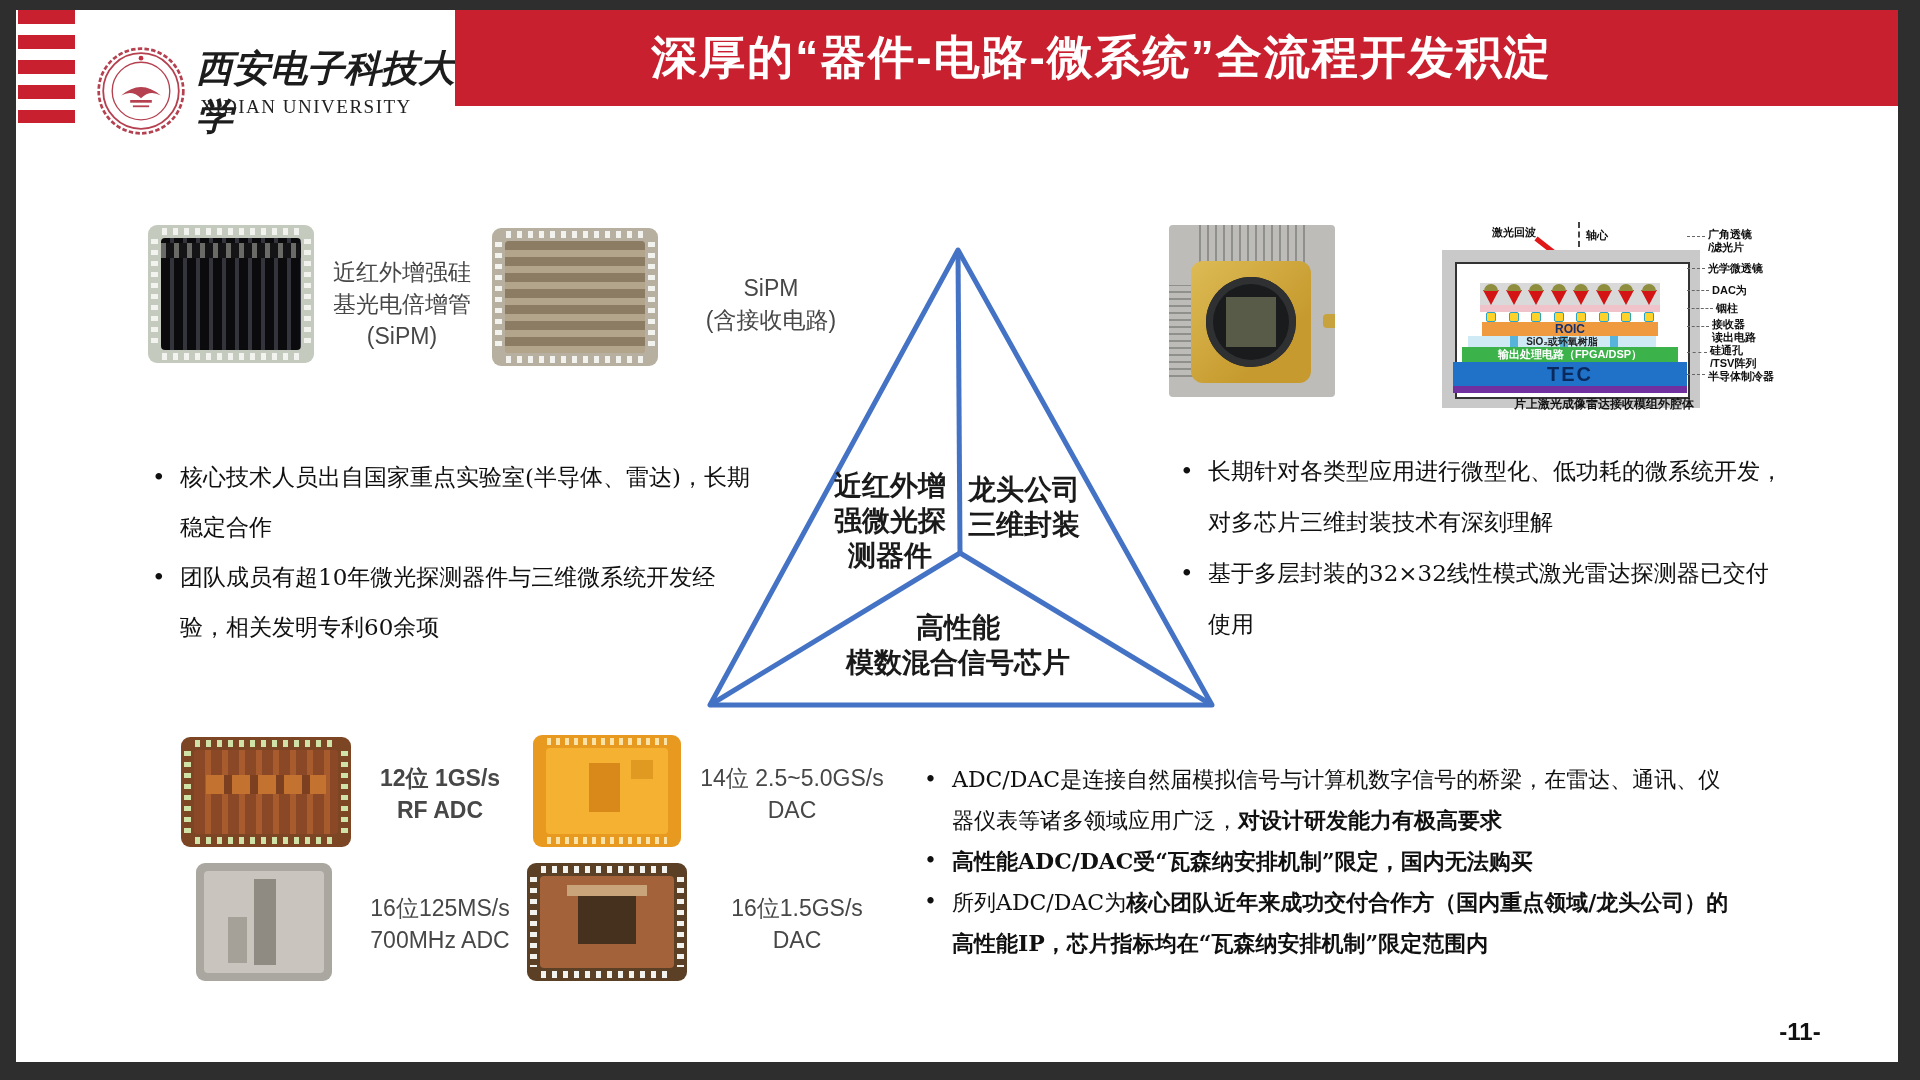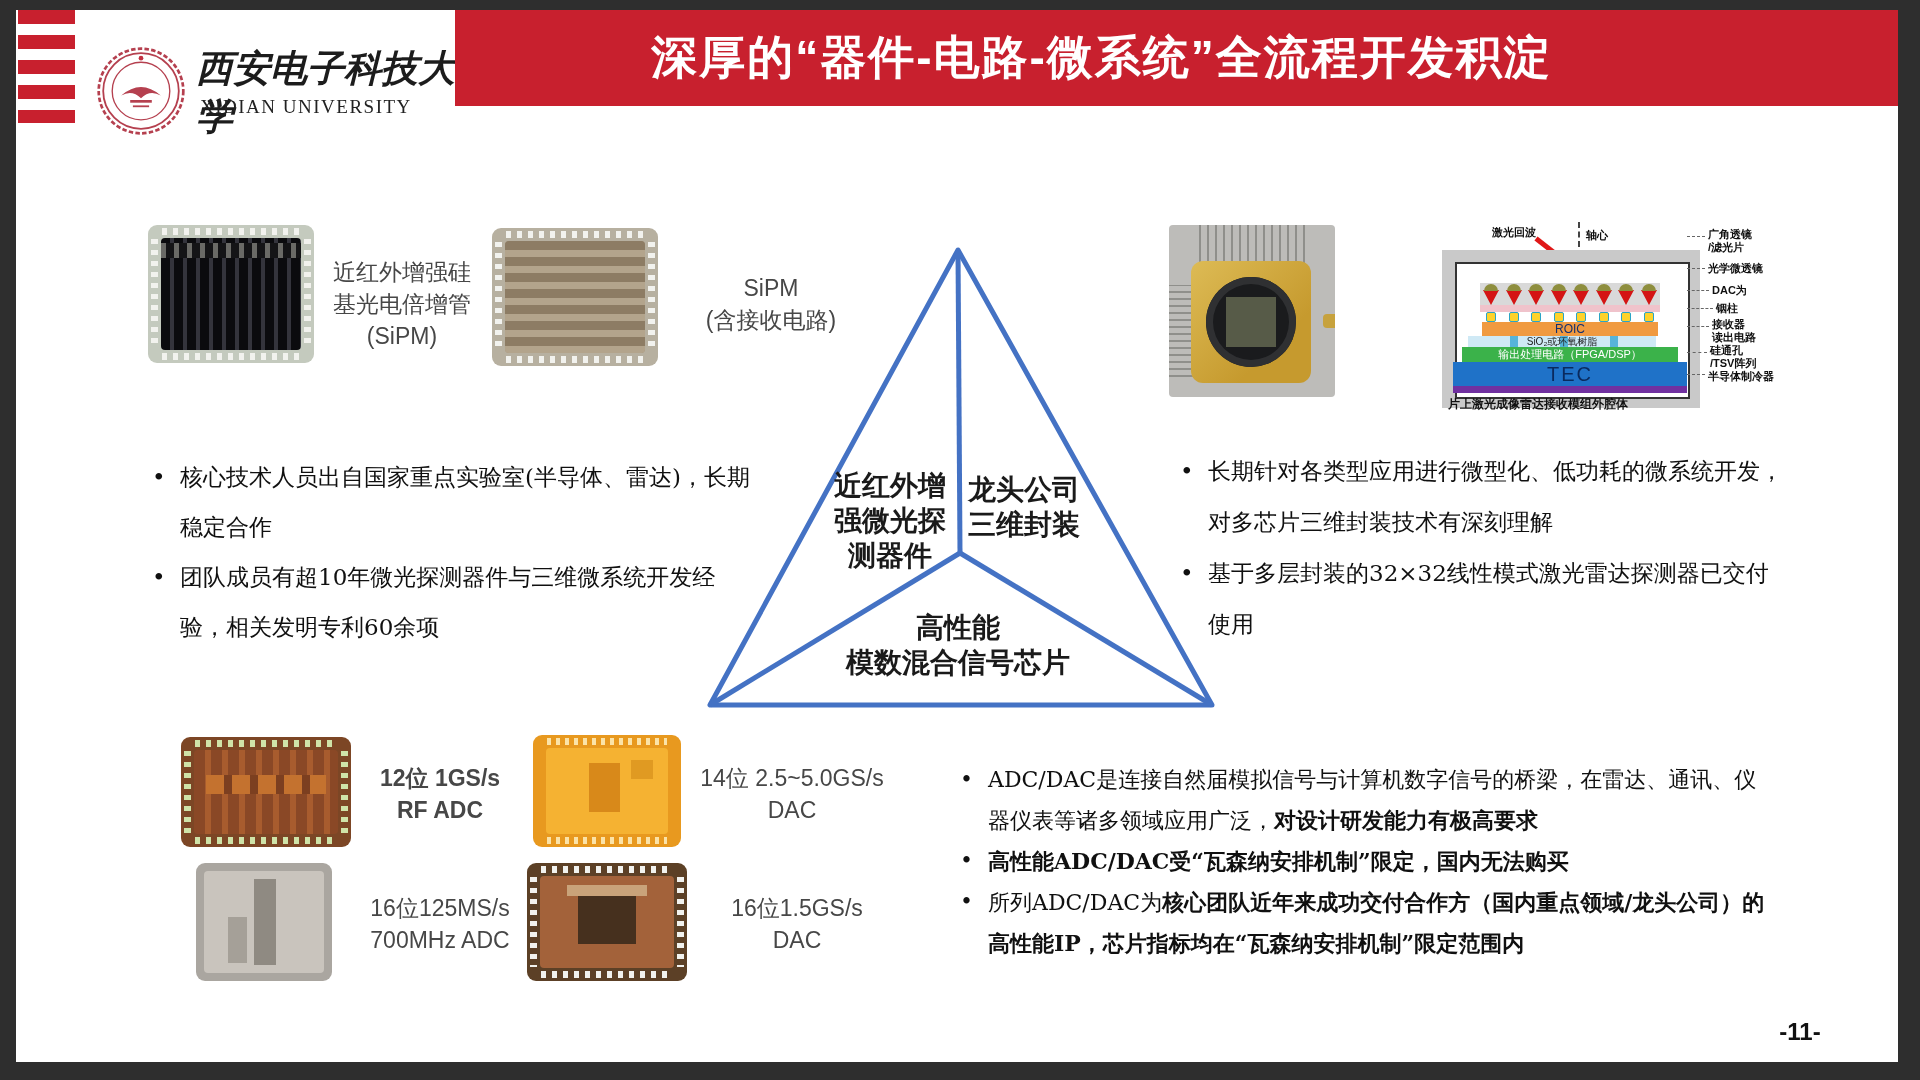--- a/index.html
+++ b/index.html
@@ -70,52 +70,52 @@
   
   .tri-label{position:absolute;text-align:center;white-space:pre-line;font-weight:bold;
     color:#1a1a1a;font-size:28px;line-height:35px;}
 
   
   .klist{position:absolute;font-family:"DejaVu Serif","Liberation Serif",serif;color:#101010;}
   .klist .item{position:relative;padding-left:30px;}
   .klist .item::before{content:"•";position:absolute;left:2px;top:0;}
   .lb{left:150px;top:452px;width:605px;font-size:23px;line-height:50px;}
   .rb{left:1178px;top:446px;width:612px;font-size:23px;line-height:51px;}
-  .bb{left:958px;top:760px;width:820px;font-size:22px;line-height:40px;}
+  .bb{left:922px;top:760px;width:820px;font-size:22px;line-height:40px;}
   .bb .b{font-weight:bold;}
 
   
   .msd{left:1440px;top:220px;width:370px;height:195px;font-family:"Liberation Sans",sans-serif;}
   .msd .lbl{position:absolute;font-size:11px;font-weight:bold;color:#101010;line-height:13px;white-space:pre-line;}
   .msd .greybox{position:absolute;left:2px;top:30px;width:258px;height:158px;background:#c9c9c9;}
   .msd .whitebox{position:absolute;left:15px;top:42px;width:231px;height:133px;background:#ffffff;border:2px solid #333;}
   .msd .axis{position:absolute;left:138px;top:2px;height:44px;border-left:2px dashed #444;}
   .msd .laser{position:absolute;left:96px;top:16px;width:58px;height:5px;background:#e01818;
     transform:rotate(38deg);transform-origin:0 50%;}
   .msd .laser::after{content:"";position:absolute;right:-11px;top:-5px;border-left:12px solid #e01818;
     border-top:7px solid transparent;border-bottom:7px solid transparent;}
   .msd .layer{position:absolute;display:flex;align-items:center;justify-content:center;
-    font-weight:normal;box-sizing:border-box;}
+    font-weight:bold;box-sizing:border-box;}
   .cones{left:40px;top:63px;width:180px;height:22px;background:#d9d9d9;
     display:flex;justify-content:space-around;align-items:flex-end;position:absolute;}
   .cone{display:block;width:0;height:0;border-left:8px solid transparent;border-right:8px solid transparent;
     border-top:15px solid #d41414;position:relative;}
   .cone::before{content:"";position:absolute;left:-7px;top:-21px;width:14px;height:7px;
     background:#8e8e3e;border-radius:7px 7px 0 0;}
   .pinkline{left:40px;top:85px;width:180px;height:7px;background:#f0c3cb;position:absolute;}
   .bumps{left:40px;top:92px;width:180px;height:10px;display:flex;justify-content:space-around;
     align-items:center;position:absolute;}
   .bump{display:block;width:8px;height:8px;background:#ffd22a;border:1px solid #2aa4c6;border-radius:2px;}
   .roic{left:42px;top:102px;width:176px;height:14px;background:#f09a40;color:#15306e;font-size:12px;}
   .sio2{left:28px;top:116px;width:188px;height:11px;color:#222;font-size:10px;
     background:repeating-linear-gradient(90deg,#cfe9f5 0 42px,#56b4da 42px 50px);}
   .fpga{left:22px;top:127px;width:216px;height:15px;background:#3bb24a;color:#ffffff;font-size:11px;}
   .tec{left:13px;top:142px;width:234px;height:24px;background:#1f72c8;color:#0a2a5e;font-size:20px;letter-spacing:2px;}
   .purple{left:13px;top:166px;width:234px;height:7px;background:#7030a0;position:absolute;}
-  .msd .caption{position:absolute;left:8px;top:176px;width:246px;text-align:left;
+  .msd .caption{position:absolute;left:8px;top:176px;width:246px;text-align:right;
     font-size:12px;font-weight:bold;color:#111;}
   .conn{position:absolute;border-top:1px dashed #666;}
 
   .pagenum{left:1740px;top:1018px;width:120px;text-align:center;font-size:24px;font-weight:bold;color:#111;}
   .pre{white-space:pre-line;}
 </style>
 </head>
 <body>
 
 <div class="abs slide"></div>

